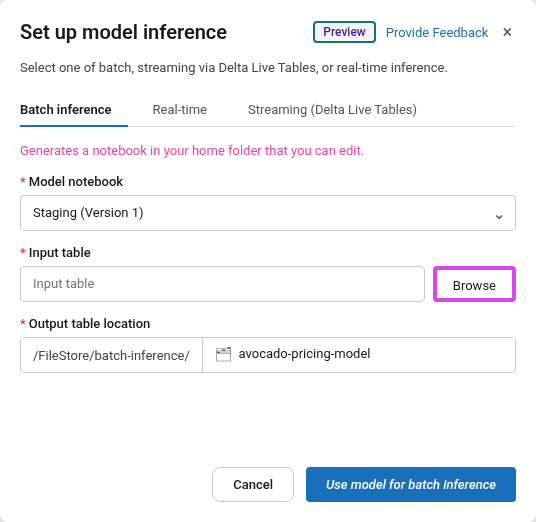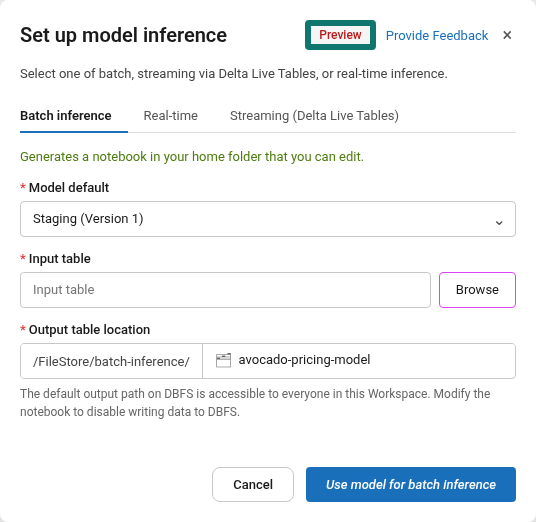--- a/index.html
+++ b/index.html
@@ -38,25 +38,25 @@
 
     .modal-title {
       font-size: 20px;
       font-weight: 600;
       color: #1a1a1a;
       flex: 1;
     }
 
     .preview-badge {
       background: #f5f5f5;
-      border: 6px solid #0f766e;
+      border: 2px solid #0f766e;
       border-radius: 4px;
       padding: 2px 8px;
       font-size: 12px;
-      color: #b91c1c;
+      color: #4c1d95;
       font-weight: 500;
     }
 
     .feedback-link {
       color: #1a6fba;
       font-size: 13px;
       text-decoration: none;
       cursor: pointer;
     }
 
@@ -74,21 +74,21 @@
       font-size: 13px;
       color: #444;
       margin-bottom: 16px;
       line-height: 1.5;
     }
 
     .tabs {
       display: flex;
       border-bottom: 1px solid #ddd;
       margin-bottom: 16px;
-      gap: 0;
+      gap: 9px;
     }
 
     .tab {
       padding: 8px 16px;
       font-size: 13px;
       cursor: pointer;
       color: #555;
       border-bottom: 2px solid transparent;
       margin-bottom: -1px;
       white-space: nowrap;
@@ -103,21 +103,21 @@
       border-bottom: 2px solid #1a6fba;
       font-weight: 600;
     }
 
     .tab:first-child {
       padding-left: 0;
     }
 
     .section-desc {
       font-size: 13px;
-      color: #4d7c0f;
+      color: #ec4899;
       margin-bottom: 16px;
     }
 
     .field-group {
       margin-bottom: 14px;
     }
 
     .field-label {
       font-size: 13px;
       font-weight: 500;
@@ -174,21 +174,21 @@
       border-radius: 4px;
       font-size: 13px;
       color: #999;
       height: 36px;
       outline: none;
     }
 
     .browse-btn {
       padding: 8px 16px;
       background: #fff;
-      border: 1px solid #d946ef;
+      border: 4px solid #d946ef;
       border-radius: 4px;
       font-size: 13px;
       color: #1a1a1a;
       cursor: pointer;
       height: 36px;
       white-space: nowrap;
     }
 
     .output-row {
       display: flex;
@@ -279,21 +279,21 @@
     <button class="tab active">Batch inference</button>
     <button class="tab">Real-time</button>
     <button class="tab">Streaming (Delta Live Tables)</button>
   </div>
 
   <p class="section-desc">Generates a notebook in your home folder that you can edit.</p>
 
   <div class="field-group">
     <div class="field-label">
       <span class="required-star">*</span>
-      <span>Model default</span>
+      <span>Model notebook</span>
     </div>
     <div class="select-wrapper">
       <select class="select-box">
         <option>Staging (Version 1)</option>
       </select>
       <span class="select-arrow">⌄</span>
     </div>
   </div>
 
   <div class="field-group">
@@ -312,20 +312,19 @@
       <span class="required-star">*</span>
       <span>Output table location</span>
     </div>
     <div class="output-row">
       <div class="output-path">/FileStore/batch-inference/</div>
       <div class="output-model">
         <span class="folder-icon">🗂</span>
         <span>avocado-pricing-model</span>
       </div>
     </div>
-    <p class="output-note">The default output path on DBFS is accessible to everyone in this Workspace. Modify the notebook to disable writing data to DBFS.</p>
   </div>
 
   <div class="modal-footer">
     <button class="cancel-btn">Cancel</button>
     <button class="primary-btn">Use model for batch inference</button>
   </div>
 </div>
 
 </body></html>

